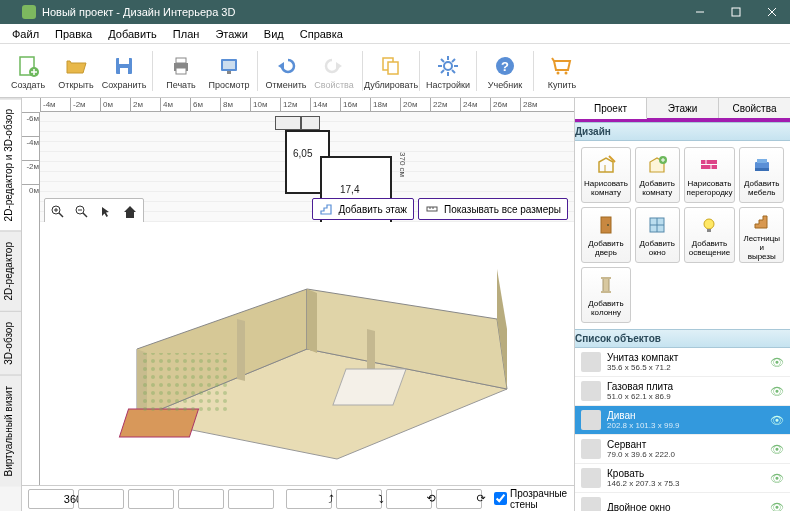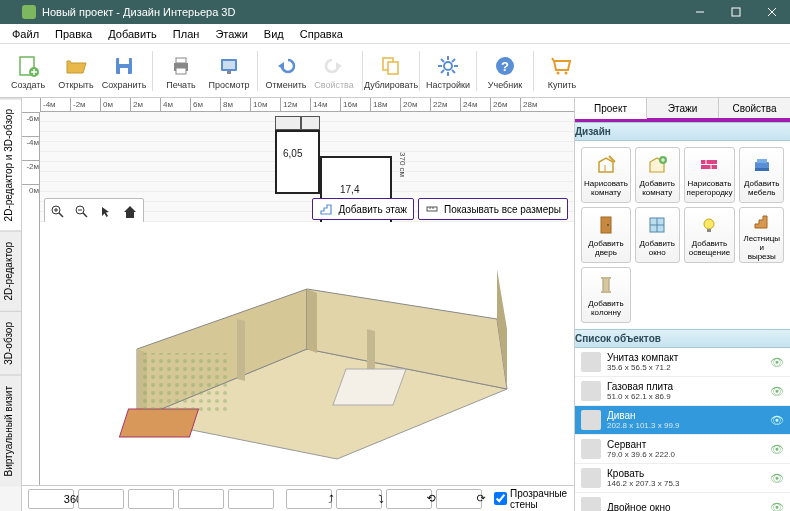--- a/index.html
+++ b/index.html
@@ -260,21 +260,21 @@
         <div class="tick">28м</div>
       </div>
     <div class="ruler-v" id="rulerv">
         <div class="tick">-6м</div>
         <div class="tick">-4м</div>
         <div class="tick">-2м</div>
         <div class="tick">0м</div>
       </div>
 
     <div class="plan2d">
-      <div class="room" style="left:235px; top:18px; width:45px; height:64px;">
+      <div class="room" style="left:245px; top:18px; width:45px; height:64px;">
         <div class="room-label" style="left:6px; top:16px;">6,05</div>
       </div>
       <div class="room" style="left:280px; top:0; width:72px; height:72px;margin-top:44px;">
         <div class="room-label" style="left:18px; top:26px;">17,4</div>
         <div style="position:absolute; left:30px; top:48px; width:12px; height:12px; background:radial-gradient(#ffff66,#cccc00); border-radius:50%;"></div>
       </div>
       <div style="position:absolute; left:235px; top:4px; width:26px; height:14px; border:1px solid #555; background:#eee;"></div>
       <div style="position:absolute; left:261px; top:4px; width:19px; height:14px; border:1px solid #555; background:#eee;"></div>
       <div class="measure-line" style="left:358px; top:40px; writing-mode:vertical-rl;">370 см</div>
     </div>

